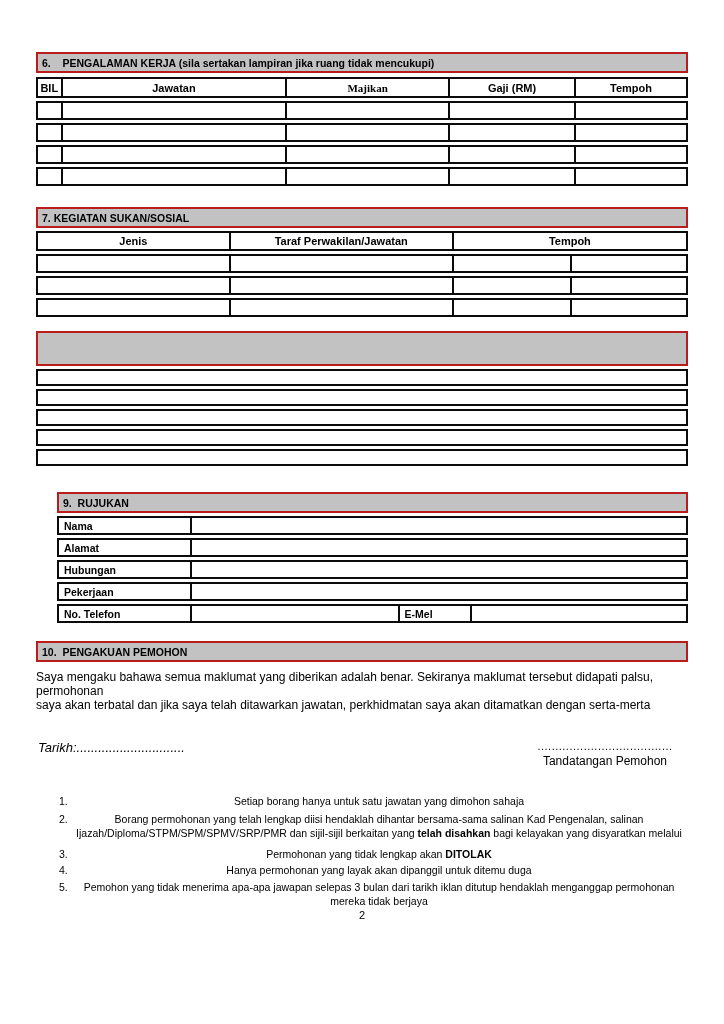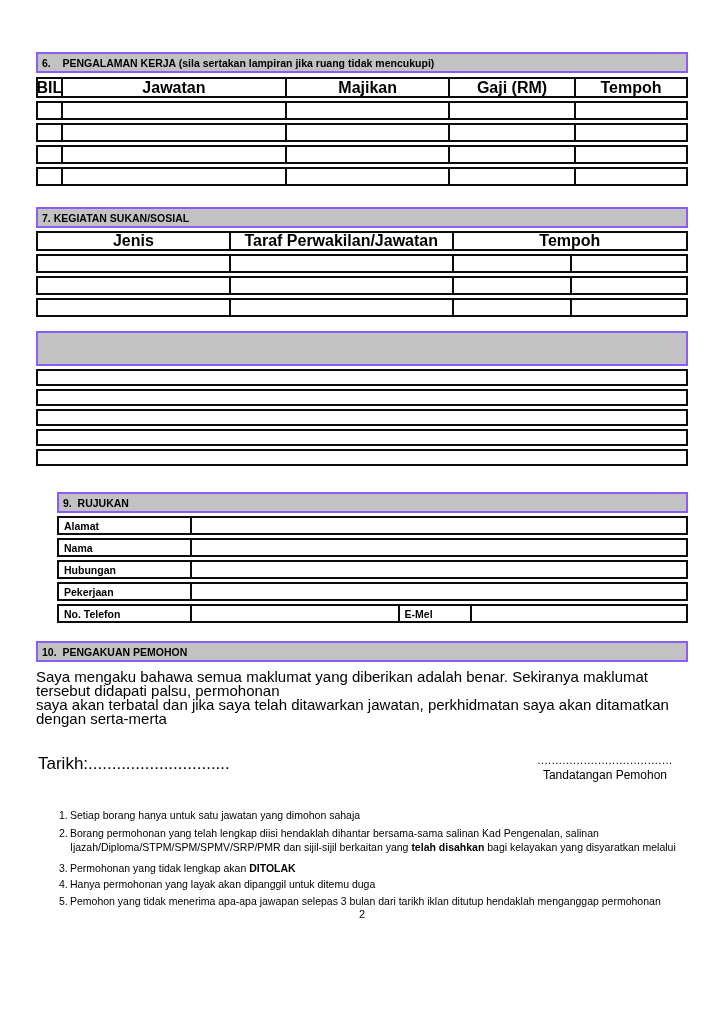--- a/index.html
+++ b/index.html
@@ -6,77 +6,77 @@
   html,body { background:#fff; }
   body {
     width:724px; height:1024px; position:relative; overflow:hidden;
     font-family:"Liberation Sans", sans-serif; color:#000;
     -webkit-font-smoothing:antialiased;
   }
   .page { padding:52px 36px 0 36px; }
 
   
   .bar {
-    background:#c2c2c2; border:2px solid #8b5cf6;
+    background:#c2c2c2; border:2px solid #b91c1c;
     height:21px; display:flex; align-items:center;
     padding:0 4px; font-weight:bold; font-size:10.5px;
     white-space:pre; overflow:hidden;
   }
   .bar.tall { height:35px; align-items:flex-start; padding-top:2px; }
   .bar.tall .h2lines { white-space:pre; line-height:15px; }
   .bar.tall .h2lines span { display:block; }
 
   
   .trow { display:flex; margin-top:3px; }
   .trow.head-gap { margin-top:4px; }
   .cell {
     border:2px solid #0b0b0b; background:#fff; margin-left:-2px;
     overflow:hidden;
   }
   .trow .cell:first-child { margin-left:0; }
   .hcell {
-    font-weight:bold; font-size:16px;
+    font-weight:bold; font-size:11px;
     display:flex; align-items:center; justify-content:center; text-align:center;
   }
   .lcell {
     font-weight:bold; font-size:10.5px;
     display:flex; align-items:center; padding-left:5px;
   }
 
   
-  .w-bil{width:28px;} .w-jaw{width:241px;} .w-maj{width:175px;} .w-gaji{width:136px;} .w-tem{width:121px;}
+  .w-bil{width:28px;} .w-jaw{width:241px;} .w-maj{width:175px;font-family:Liberation Serif, serif;} .w-gaji{width:136px;} .w-tem{width:121px;}
   .h21{height:21px;} .h20{height:20px;} .h19{height:19px;} .h17{height:17px;}
 
   
   .w-jenis{width:206px;} .w-taraf{width:238px;} .w-tempoh-span{width:250px;}
   .w-tempoh-a{width:127px;} .w-tempoh-b{width:125px;}
 
   
   .w-full{width:652px;}
 
   
   .w-rlabel{width:139px;} .w-rval{width:515px;}
   .w-telval{width:217px;} .w-emel{width:77px;} .w-emelval{width:225px;}
 
   .mt21{margin-top:21px;} .mt14{margin-top:14px;} .mt26{margin-top:26px;padding-left:21px;} .mt18{margin-top:18px;}
 
   
-  .decl { margin-top:8px; font-size:15px; line-height:14px; }
+  .decl { margin-top:8px; font-size:12px; line-height:14px; }
   .decl span { display:block; }
   .sign-row { margin-top:28px; display:flex; justify-content:space-between; align-items:flex-start; }
-  .tarikh { font-size:17px; padding-left:2px; }
+  .tarikh { font-size:13px; padding-left:2px;font-style:italic; }
   .sig-block { width:150px; text-align:center; margin-right:8px; }
   .sig-dots { font-size:11px; letter-spacing:0.5px; line-height:12px; }
   .sig-label { font-size:12px; margin-top:2px; }
 
   
   .notes { margin-top:6px; }
   .note { display:flex; font-size:10.5px; line-height:14.5px; margin-top:3px; }
   .note .inum { width:13px; flex:0 0 13px; padding-left:2px; }
-  .note .itext { flex:1; }
+  .note .itext { flex:1;text-align:center; }
   .note .itext .block { display:block; }
   .note .itext .email-line { display:block; margin-top:4px; }
   .note-3 { margin-top:6px; }
   .note-4, .note-5 { margin-top:2px; }
   b { font-weight:bold; }
   .bi { font-weight:bold; font-style:italic; }
 
   .pagenum { text-align:center; font-size:11px; margin-top:0px; }
 </style>
 </head>
@@ -183,25 +183,25 @@
         </div>
     </div>
   </div>
 
   <div class="mt26">
     <div class="bar">
       <span>9.  RUJUKAN</span>
     </div>
     <div>
       <div class="trow">
+        <div class="cell lcell h19 w-rlabel">Nama</div>
+        <div class="cell h19 w-rval"></div>
+      </div>
+      <div class="trow">
         <div class="cell lcell h19 w-rlabel">Alamat</div>
-        <div class="cell h19 w-rval"></div>
-      </div>
-      <div class="trow">
-        <div class="cell lcell h19 w-rlabel">Nama</div>
         <div class="cell h19 w-rval"></div>
       </div>
       <div class="trow">
         <div class="cell lcell h19 w-rlabel">Hubungan</div>
         <div class="cell h19 w-rval"></div>
       </div>
       <div class="trow">
         <div class="cell lcell h19 w-rlabel">Pekerjaan</div>
         <div class="cell h19 w-rval"></div>
       </div>
@@ -251,20 +251,21 @@
         <span class="itext"><span>Permohonan yang tidak lengkap akan </span><b>DITOLAK</b></span>
       </div>
       <div class="note note-4">
         <span class="inum">4.</span>
         <span class="itext">Hanya permohonan yang layak akan dipanggil untuk ditemu duga</span>
       </div>
       <div class="note note-5">
         <span class="inum">5.</span>
         <span class="itext">
           <span class="block">Pemohon yang tidak menerima apa-apa jawapan selepas 3 bulan dari tarikh iklan ditutup hendaklah menganggap permohonan</span>
+          <span class="block">mereka tidak  berjaya</span>
         </span>
       </div>
     </div>
   </div>
 
   <div class="pagenum">2</div>
 
 </div>
 
 </body></html>

